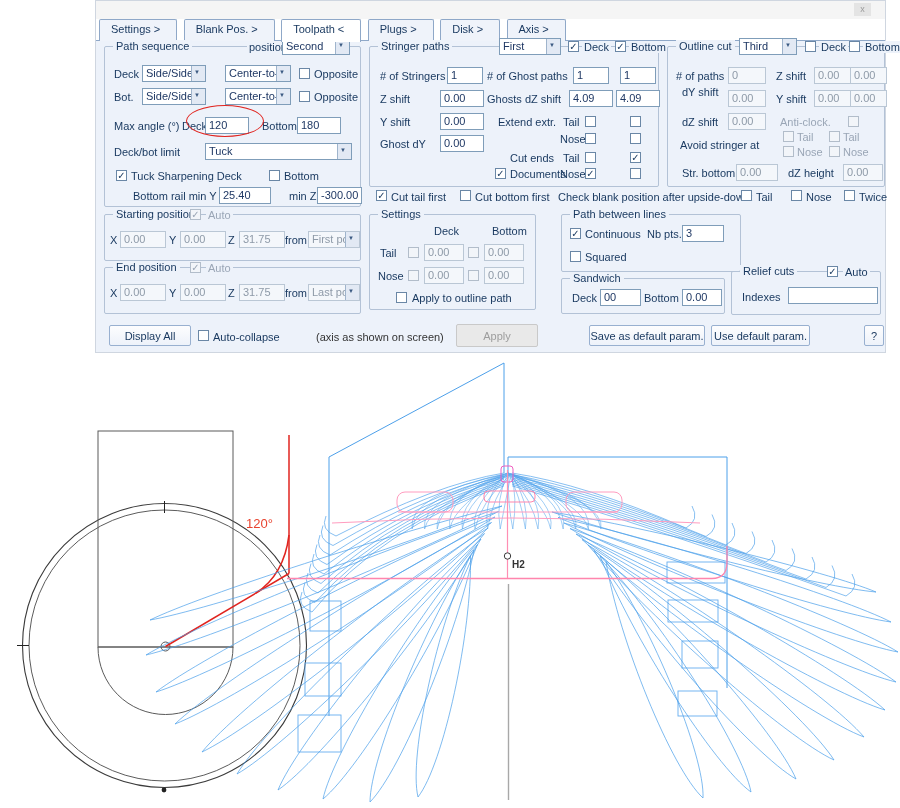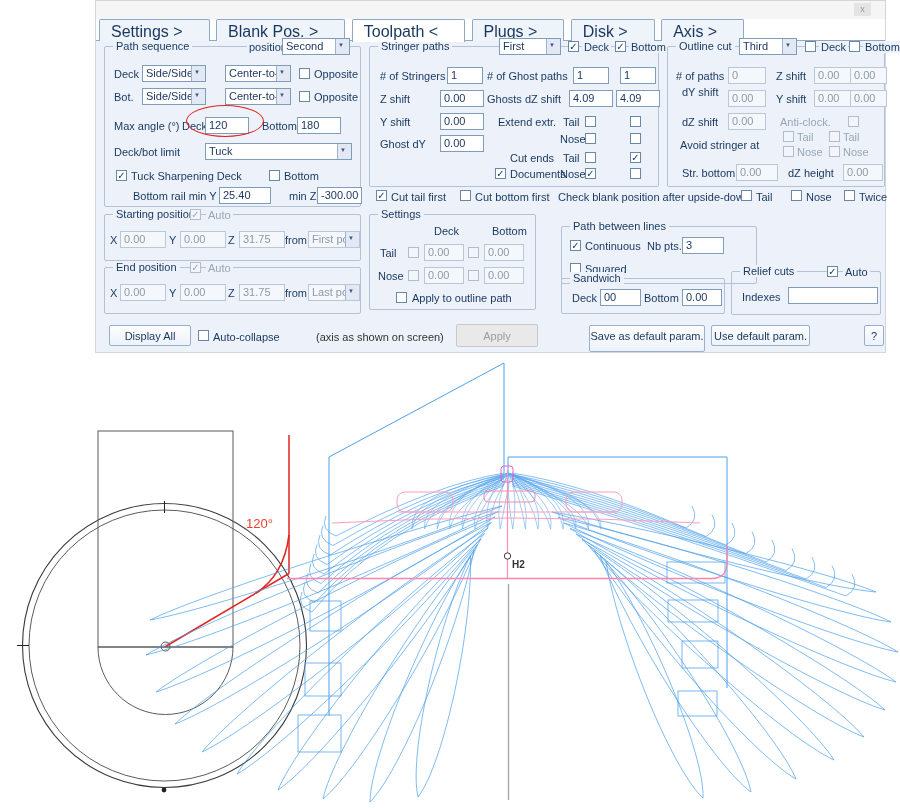--- a/index.html
+++ b/index.html
@@ -3,21 +3,21 @@
 <meta charset="utf-8">
 <style>
   html,body{margin:0;padding:0;background:#fff;}
   #stage{position:relative;width:900px;height:808px;overflow:hidden;font-family:"Liberation Sans",sans-serif;background:#fff;}
   
   .win{position:absolute;left:95px;top:0;width:791px;height:353px;z-index:2;background:#fff;border:1px solid #cfd6e0;box-sizing:border-box;}
   .titlebar{position:absolute;left:0;top:0;right:0;height:18px;background:#f5f5f5;border-bottom:1px solid #e3e3e3;}
   .title{position:absolute;left:8px;top:3px;font-size:10.5px;color:#3c3c3c;white-space:nowrap;}
   .closebox{position:absolute;right:14px;top:2px;width:17px;height:13px;background:#e4e4e4;color:#9a9a9a;font-size:9px;text-align:center;line-height:13px;}
   .tabs{position:absolute;left:0;top:18px;right:0;height:22px;background:#fff;border-bottom:1px solid #8fa8c8;padding-left:2px;box-sizing:border-box;}
-  .tab{display:inline-block;height:16px;padding:3px 26px 2px 11px;margin:0 1px;border:1px solid #8fa8c8;border-bottom:none;border-radius:2px 2px 0 0;background:#eff3fa;color:#17375e;font-size:16px;position:relative;top:0;}
+  .tab{display:inline-block;height:16px;padding:3px 16px 2px 11px;margin:0 1px;border:1px solid #8fa8c8;border-bottom:none;border-radius:2px 2px 0 0;background:#eff3fa;color:#17375e;font-size:11px;position:relative;top:0;}
   .tab.active{background:#fff;margin-bottom:-1px;padding-bottom:3px;z-index:3;}
   .body{position:absolute;left:0;top:40px;right:0;bottom:0;background:#edf2fa;}
   
   .grp{position:absolute;border:1px solid #b3c2d6;border-radius:2px;box-sizing:border-box;}
   .lg{position:absolute;top:-7px;left:8px;background:#edf2fa;padding:0 3px;font-size:11px;font-weight:normal;color:#17375e;white-space:nowrap;}
   .b{position:absolute;font-size:11px;color:#17375e;white-space:nowrap;}
   .b.g{color:#9aa6b6;}
   .inp{position:absolute;height:15px;background:#fff;border:1px solid #7f9db9;font-size:11px;color:#1f3864;padding:0 3px;line-height:15px;box-sizing:content-box;overflow:hidden;white-space:nowrap;}
   .inp.d{color:#8e9aa8;border-color:#bac7d5;background:#f4f7fb;}
   .dd{position:absolute;height:17px;background:#fff;border:1px solid #7f9db9;box-sizing:border-box;}
@@ -341,21 +341,21 @@
         <span class="inp d" style="left:114px;top:29px;width:32px">0.00</span>
         <span class="b" style="left:8px;top:55px">Nose</span>
         <span class="cb d" style="left:38px;top:55px"></span>
         <span class="inp d" style="left:54px;top:52px;width:32px">0.00</span>
         <span class="cb d" style="left:98px;top:55px"></span>
         <span class="inp d" style="left:114px;top:52px;width:32px">0.00</span>
         <span class="cb" style="left:26px;top:77px"></span>
         <span class="b" style="left:42px;top:77px">Apply to outline path</span>
       </div>
 
-      <div class="grp" style="left:465px;top:185px;width:196px;height:58px">
+      <div class="grp" style="left:465px;top:173px;width:180px;height:58px">
         <b class="lg">Path between lines</b>
         <span class="cb" style="left:8px;top:13px">✓</span>
         <span class="b" style="left:23px;top:13px">Continuous</span>
         <span class="b" style="left:85px;top:13px">Nb pts.</span>
         <span class="inp" style="left:120px;top:10px;width:34px">3</span>
         <span class="cb" style="left:8px;top:36px"></span>
         <span class="b" style="left:23px;top:36px">Squared</span>
       </div>
 
       <div class="grp" style="left:465px;top:237px;width:164px;height:36px">
@@ -372,20 +372,20 @@
         <span class="b" style="left:111px;top:-6px;background:#edf2fa;padding:0 2px">Auto</span>
         <span class="b" style="left:10px;top:19px">Indexes</span>
         <span class="inp" style="left:56px;top:15px;width:82px"></span>
       </div>
 
       <span class="btn" style="left:13px;top:284px;width:82px;height:21px;line-height:21px">Display All</span>
       <span class="cb" style="left:102px;top:289px"></span>
       <span class="b" style="left:117px;top:290px">Auto-collapse</span>
       <span class="b" style="left:220px;top:290px;color:#333">(axis as shown on screen)</span>
       <span class="btn disabled" style="left:360px;top:283px;width:82px;height:23px;line-height:23px">Apply</span>
-      <span class="btn" style="left:493px;top:284px;width:116px;height:27px;line-height:21px">Save as default param.</span>
+      <span class="btn" style="left:493px;top:284px;width:116px;height:21px;line-height:21px">Save as default param.</span>
       <span class="btn" style="left:615px;top:284px;width:99px;height:21px;line-height:21px">Use default param.</span>
       <span class="btn" style="left:768px;top:284px;width:20px;height:21px;line-height:21px">?</span>
     </div>
   </div>
 
   <div class="redellipse"></div>
 </div>
 
 </body></html>

